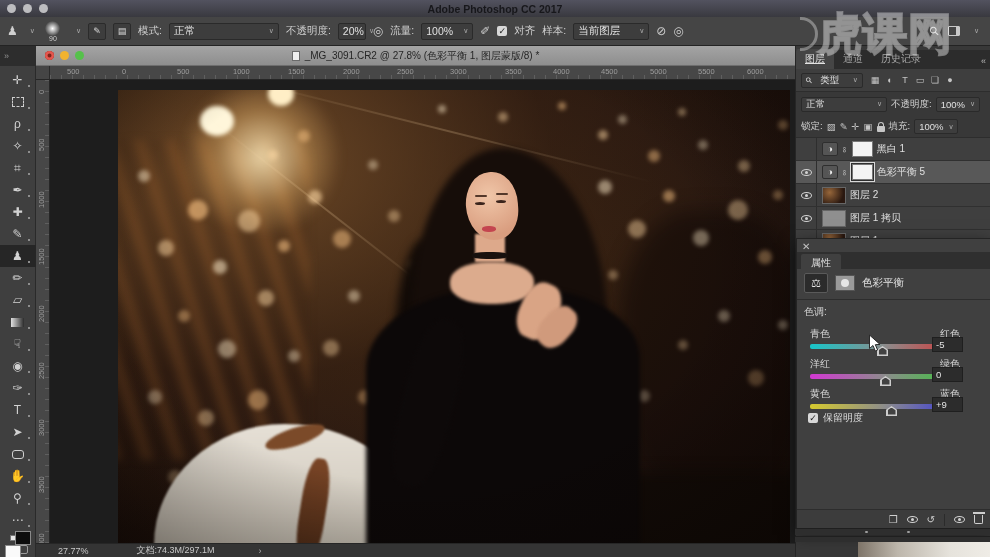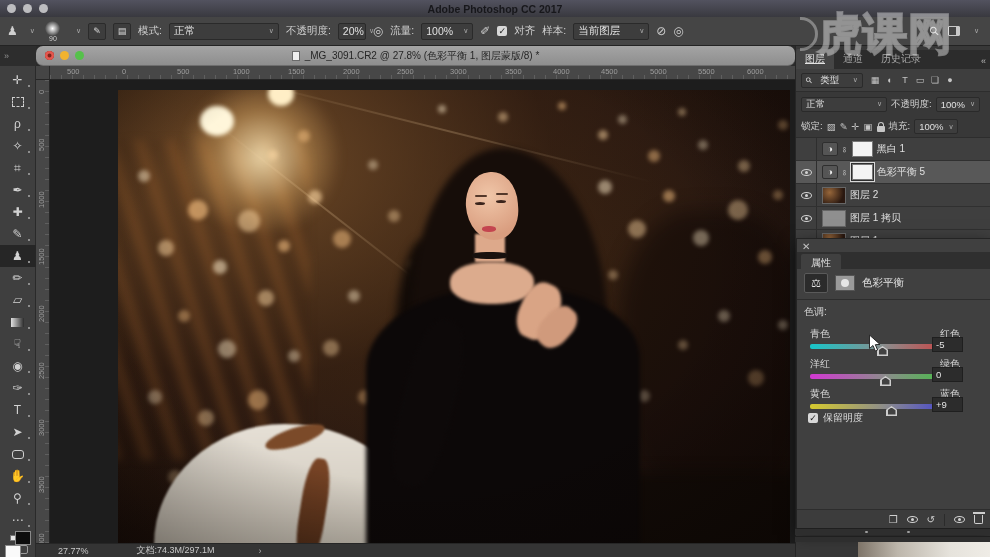--- a/index.html
+++ b/index.html
@@ -31,21 +31,21 @@
     background:#3d3d3d;border:1px solid #2b2b2b;border-radius:2px;color:#ddd;font-size:9px;}
   .ob-right{margin-left:auto;display:flex;align-items:center;gap:9px;padding-right:4px;}
   .ws-icon{width:12px;height:10px;border:1px solid #c8c8c8;border-radius:1px;
     background:linear-gradient(90deg,transparent 7px,#c8c8c8 7px);}
 
   
   .corner-tl{position:absolute;left:0;top:46px;width:36px;height:20px;background:#2d2d2d;color:#929292;
     font-size:9px;display:flex;align-items:center;padding-left:4px;z-index:5;}
   .docbar{position:absolute;left:36px;top:46px;width:759px;height:20px;
     background:linear-gradient(#a4a4a4,#8e8e8e);border-bottom:1px solid #6e6e6e;
-    display:flex;align-items:center;justify-content:center;z-index:5;border-radius:7px;}
+    display:flex;align-items:center;justify-content:center;z-index:5;}
   .doc-lights{position:absolute;left:9px;top:5px;display:flex;gap:6px;}
   .dl{width:9px;height:9px;border-radius:50%;}
   .dl-red{background:#e4574e;box-shadow:inset 0 0 0 2.5px #e4574e,inset 0 0 0 5px #7c241c;}
   .dl-yellow{background:#f2b32f;}
   .dl-green{background:#55c14a;}
   .doc-icon{display:inline-block;width:8px;height:10px;background:#efefef;border:1px solid #6a6a6a;margin-right:5px;}
   .doc-title{font-size:10px;color:#262626;}
 
   
   .ruler-corner{position:absolute;left:36px;top:66px;width:14px;height:14px;background:#454545;

